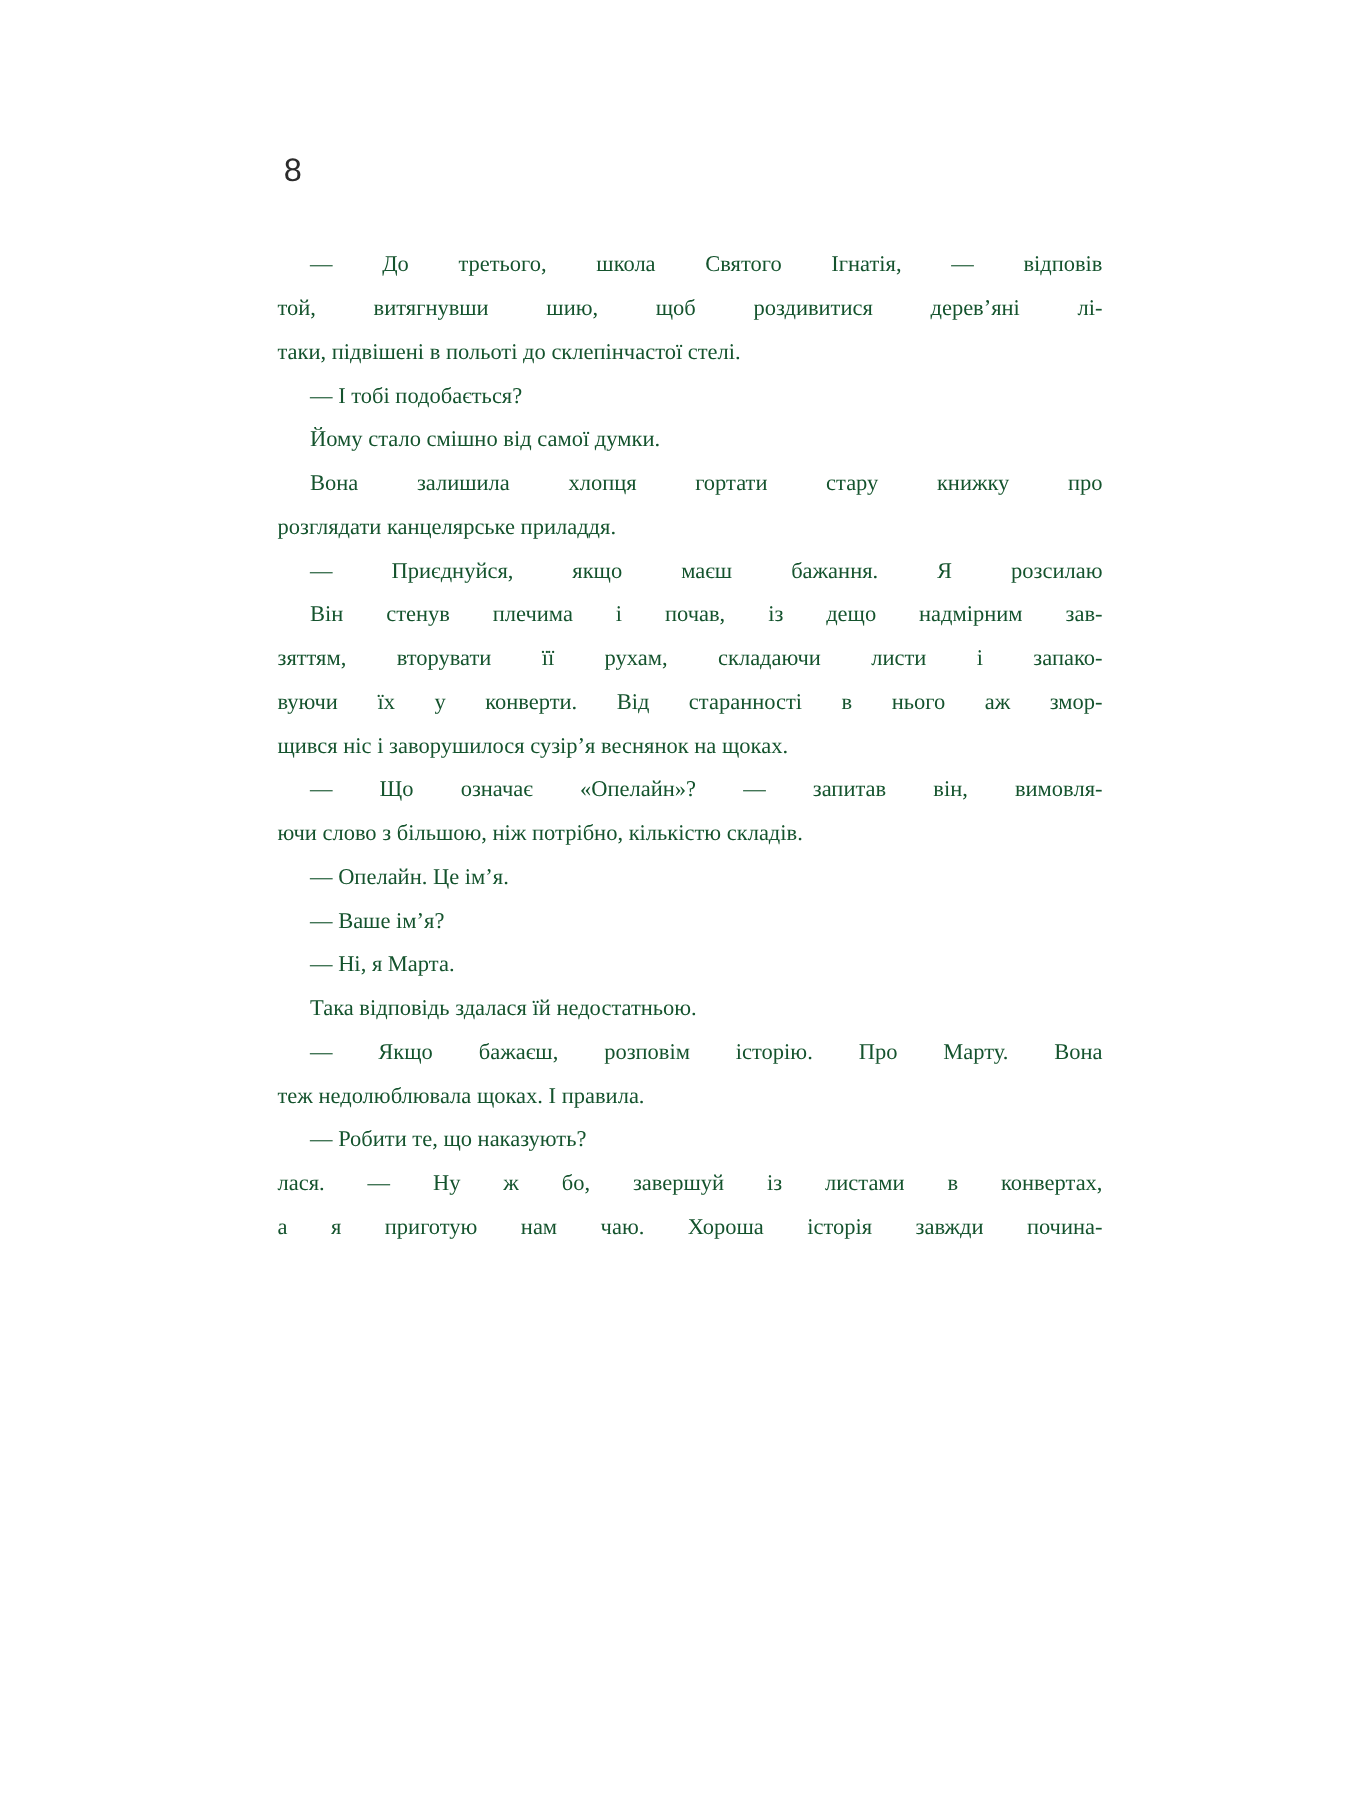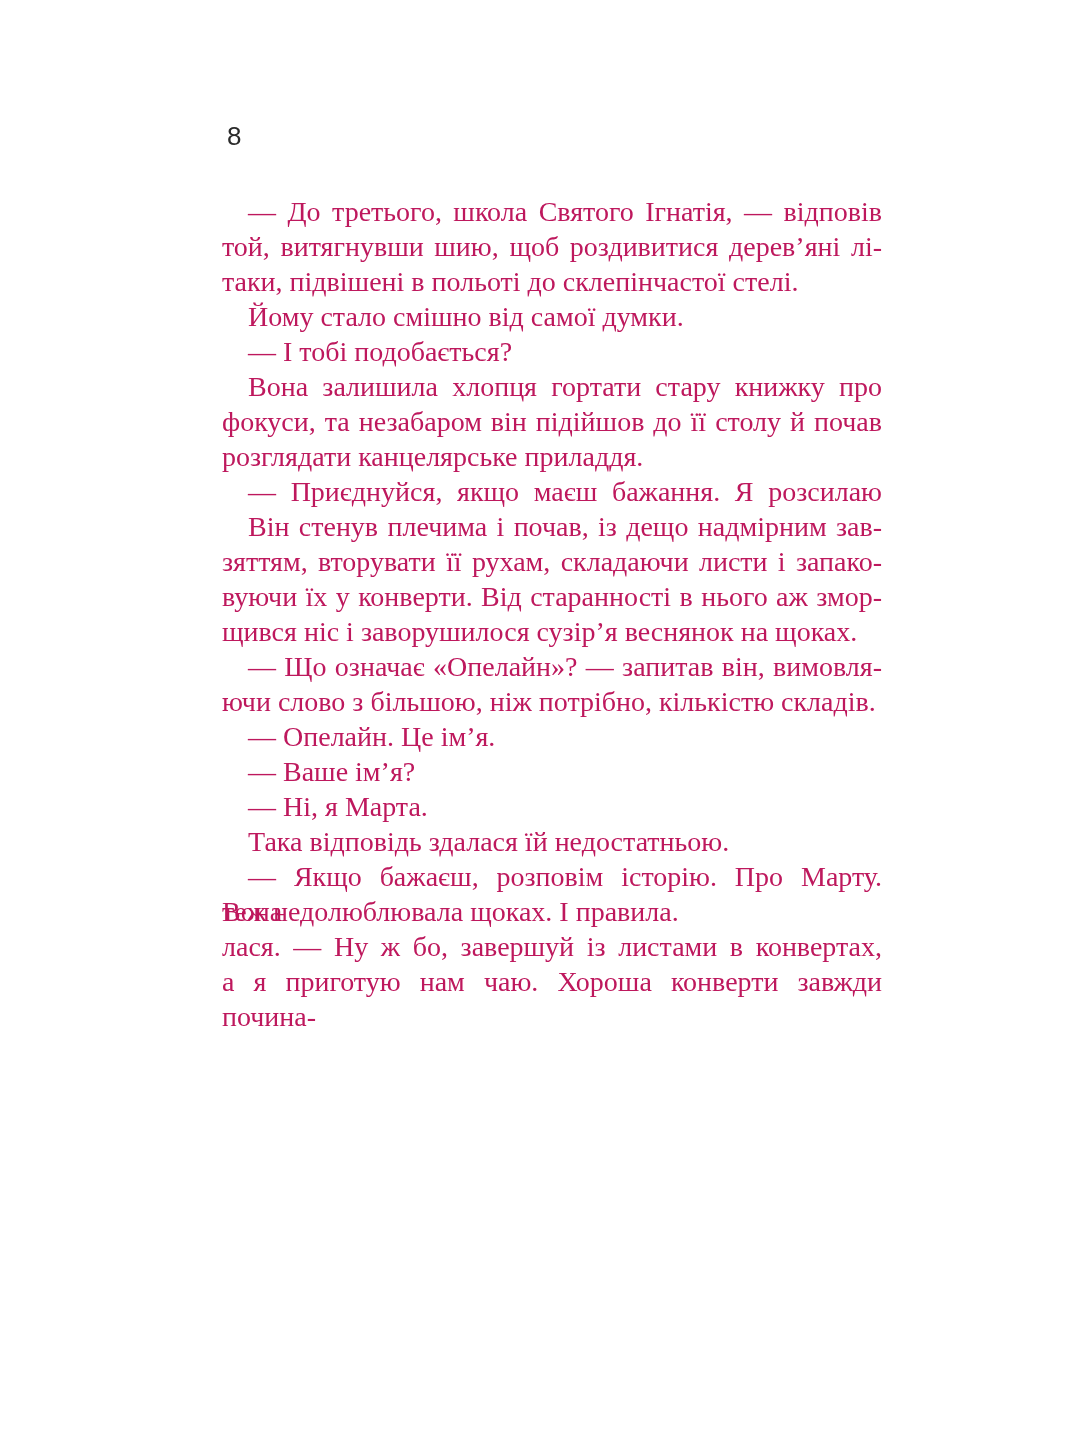--- a/index.html
+++ b/index.html
@@ -23,23 +23,23 @@
     font-size: 26px;
     line-height: 28px;
     color: #2b2b2b;
   }
   .text-block {
     position: absolute;
     left: 222px;
     top: 194px;
     width: 660px;
     font-family: "Liberation Serif", "DejaVu Serif", serif;
-    font-size: 28px;
+    font-size: 18px;
     line-height: 35px;
-    color: #be185d;
+    color: #14532d;
   }
   .para {
     margin: 0;
     padding: 0;
   }
   .line {
     display: block;
     height: 35px;
     text-align: justify;
     text-align-last: justify;
@@ -61,30 +61,29 @@
 
   <main class="text-block">
 
     <div class="para">
       <div class="line first">— До третього, школа Святого Ігнатія, — відповів</div>
       <div class="line">той, витягнувши шию, щоб роздивитися дерев’яні лі-</div>
       <div class="line last">таки, підвішені в польоті до склепінчастої стелі.</div>
     </div>
 
     <div class="para">
+      <div class="line first last">— І тобі подобається?</div>
+    </div>
+
+    <div class="para">
       <div class="line first last">Йому стало смішно від самої думки.</div>
     </div>
 
     <div class="para">
-      <div class="line first last">— І тобі подобається?</div>
-    </div>
-
-    <div class="para">
       <div class="line first">Вона залишила хлопця гортати стару книжку про</div>
-      <div class="line">фокуси, та незабаром він підійшов до її столу й почав</div>
       <div class="line last">розглядати канцелярське приладдя.</div>
     </div>
 
     <div class="para">
       <div class="line first">— Приєднуйся, якщо маєш бажання. Я розсилаю</div>
     </div>
 
     <div class="para">
       <div class="line first">Він стенув плечима і почав, із дещо надмірним зав-</div>
       <div class="line">зяттям, вторувати її рухам, складаючи листи і запако-</div>
@@ -111,20 +110,23 @@
 
     <div class="para">
       <div class="line first last">Така відповідь здалася їй недостатньою.</div>
     </div>
 
     <div class="para">
       <div class="line first">— Якщо бажаєш, розповім історію. Про Марту. Вона</div>
       <div class="line last">теж недолюблювала щоках. І правила.</div>
     </div>
 
+    <div class="para">
+      <div class="line first last">— Робити те, що наказують?</div>
+    </div>
 
     <div class="para">
       <div class="line">лася. — Ну ж бо, завершуй із листами в конвертах,</div>
-      <div class="line">а я приготую нам чаю. Хороша конверти завжди почина-</div>
+      <div class="line">а я приготую нам чаю. Хороша історія завжди почина-</div>
     </div>
 
   </main>
 </div>
 
 </body></html>

